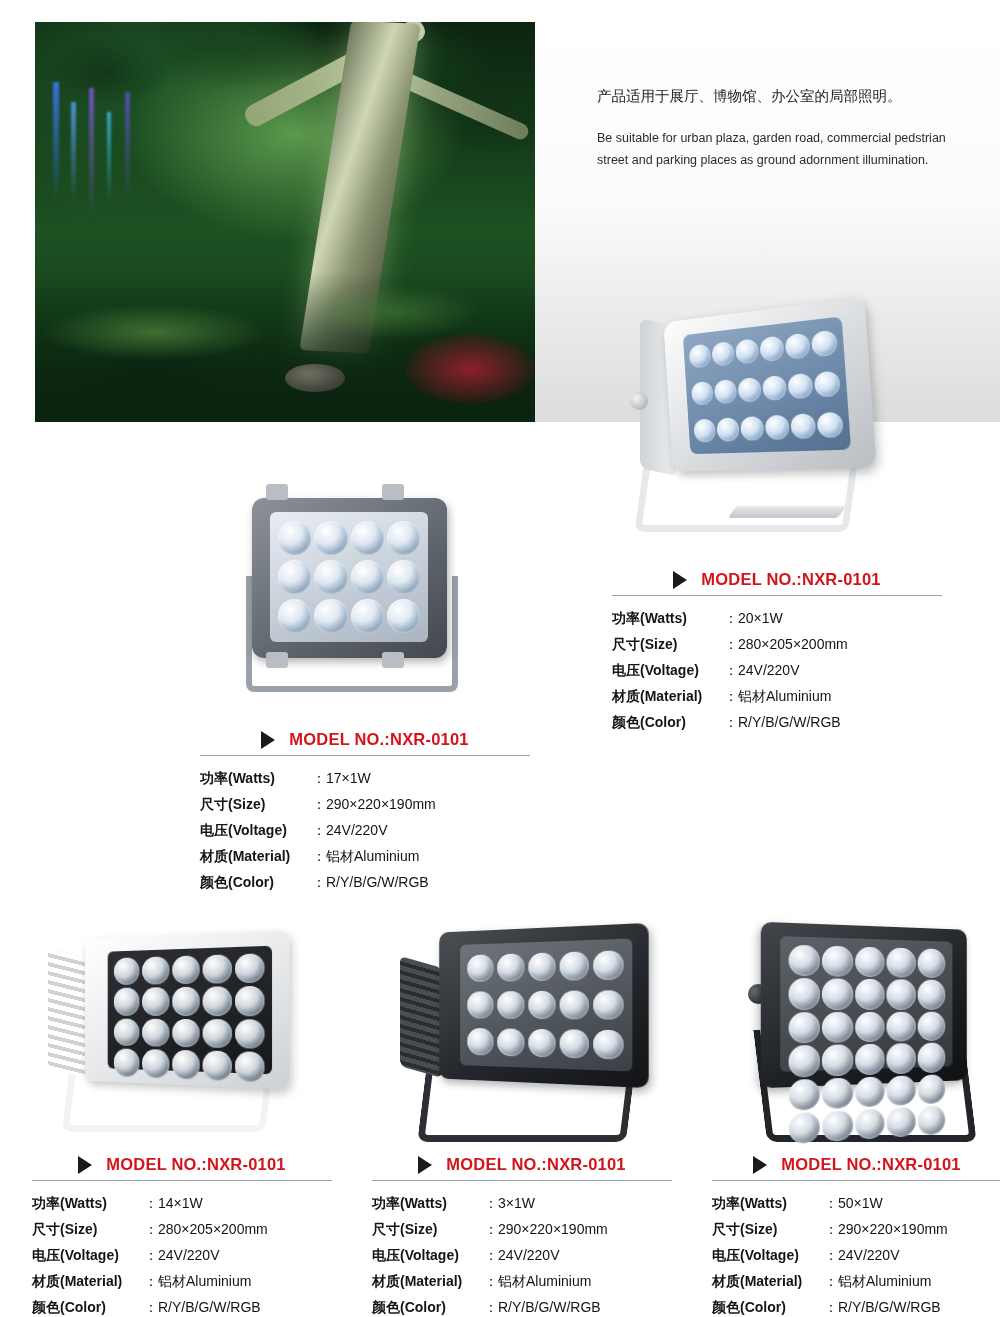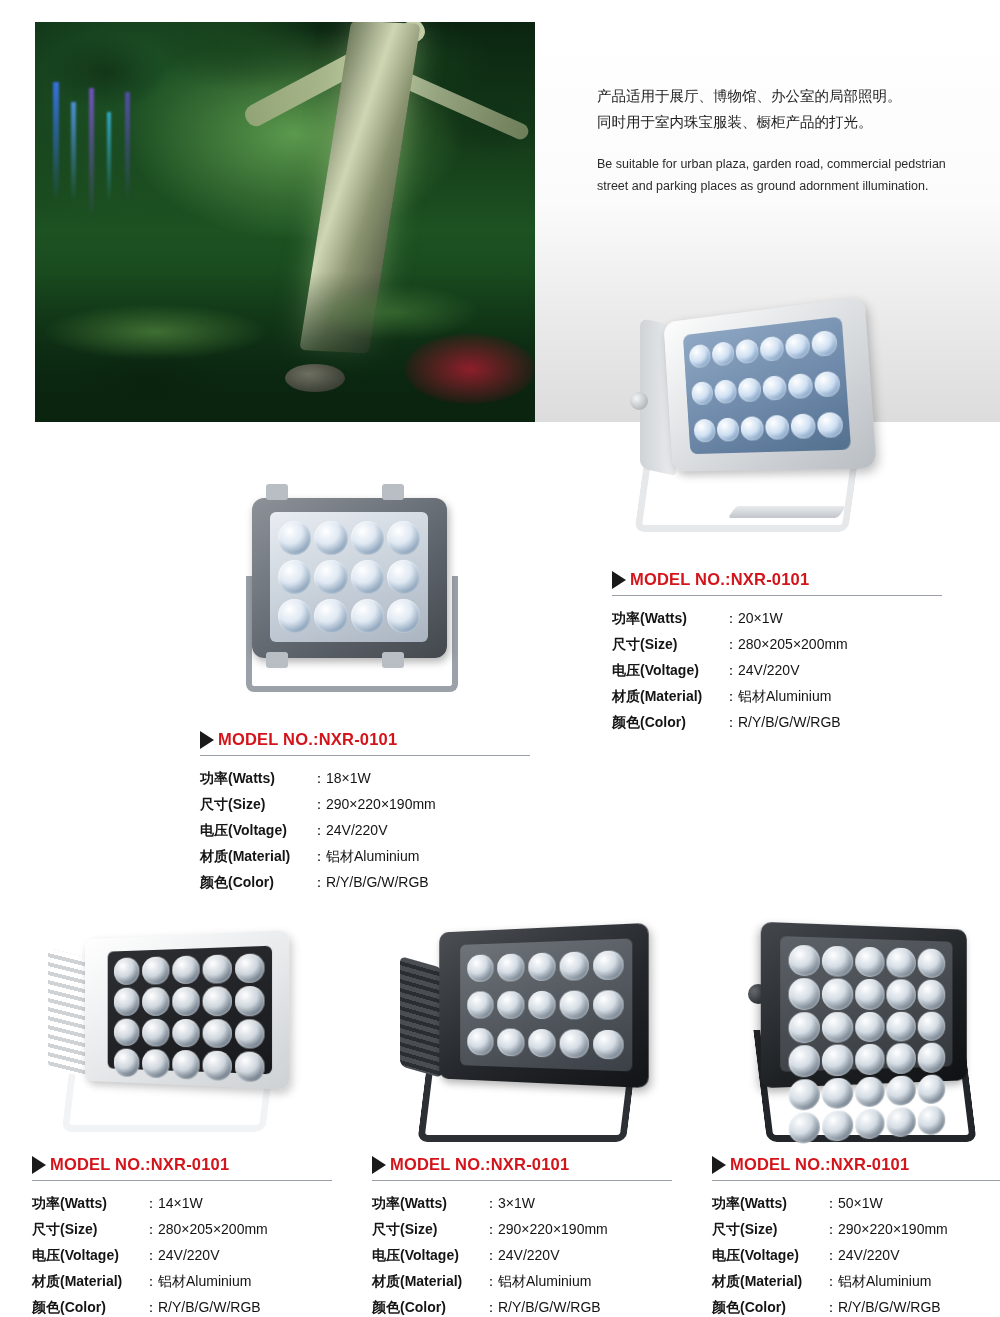--- a/index.html
+++ b/index.html
@@ -230,21 +230,21 @@
     position:absolute;left:6px;top:66px;width:20px;height:20px;border-radius:50%;
     background:radial-gradient(circle at 35% 35%,#6a6f75,#1c1f22);
   }
   .lampE .bracket{
     position:absolute;left:18px;top:112px;width:196px;height:105px;
     border:7px solid #22262a;border-top:none;border-radius:0 0 10px 10px;transform:skewX(7deg);
   }
 
   
   .spec{position:absolute;}
-  .spec .head{display:flex;align-items:center;gap:4px;}
+  .spec .head{display:flex;align-items:center;gap:14px;justify-content:center;}
   .spec .tri{
     width:0;height:0;border-left:14px solid #1a1a1a;
     border-top:9px solid transparent;border-bottom:9px solid transparent;
   }
   .spec .model{
     color:#d4141b;font-weight:bold;font-size:16.5px;letter-spacing:.2px;white-space:nowrap;
   }
   .spec .rule{height:1px;background:#9aa0a6;margin:6px 0 9px 0;}
   .spec table{border-collapse:collapse;font-size:14px;color:#141414;}
   .spec td{padding:3px 0;vertical-align:top;line-height:20px;white-space:nowrap;}
@@ -278,21 +278,20 @@
     <div class="trunk"></div>
     <div class="ground"></div>
     <div class="bush-dark"></div>
     <div class="bush-red"></div>
     <div class="rock"></div>
   </div>
 
   <div class="intro">
     <div class="cn">
       <div>产品适用于展厅、博物馆、办公室的局部照明。</div>
-      <div>同时用于室内珠宝服装、橱柜产品的打光。</div>
     </div>
     <div class="en">Be suitable for urban plaza, garden road, commercial pedstrian street and parking places as ground adornment illumination.</div>
   </div>
 
   <div class="lamp lampA">
     <div class="bracket"></div>
     <div class="foot"></div>
     <div class="side"></div>
     <div class="knob"></div>
     <div class="frame">
@@ -476,21 +475,21 @@
     <div class="head">
       <span class="tri"></span>
       <span class="model">MODEL NO.:NXR-0101</span>
     </div>
     <div class="rule"></div>
     <table>
       <tbody>
           <tr>
         <td class="k">功率(Watts)</td>
         <td class="c">：</td>
-        <td>18×1W</td>
+        <td>17×1W</td>
       </tr>
       <tr>
         <td class="k">尺寸(Size)</td>
         <td class="c">：</td>
         <td>290×220×190mm</td>
       </tr>
       <tr>
         <td class="k">电压(Voltage)</td>
         <td class="c">：</td>
         <td>24V/220V</td>

